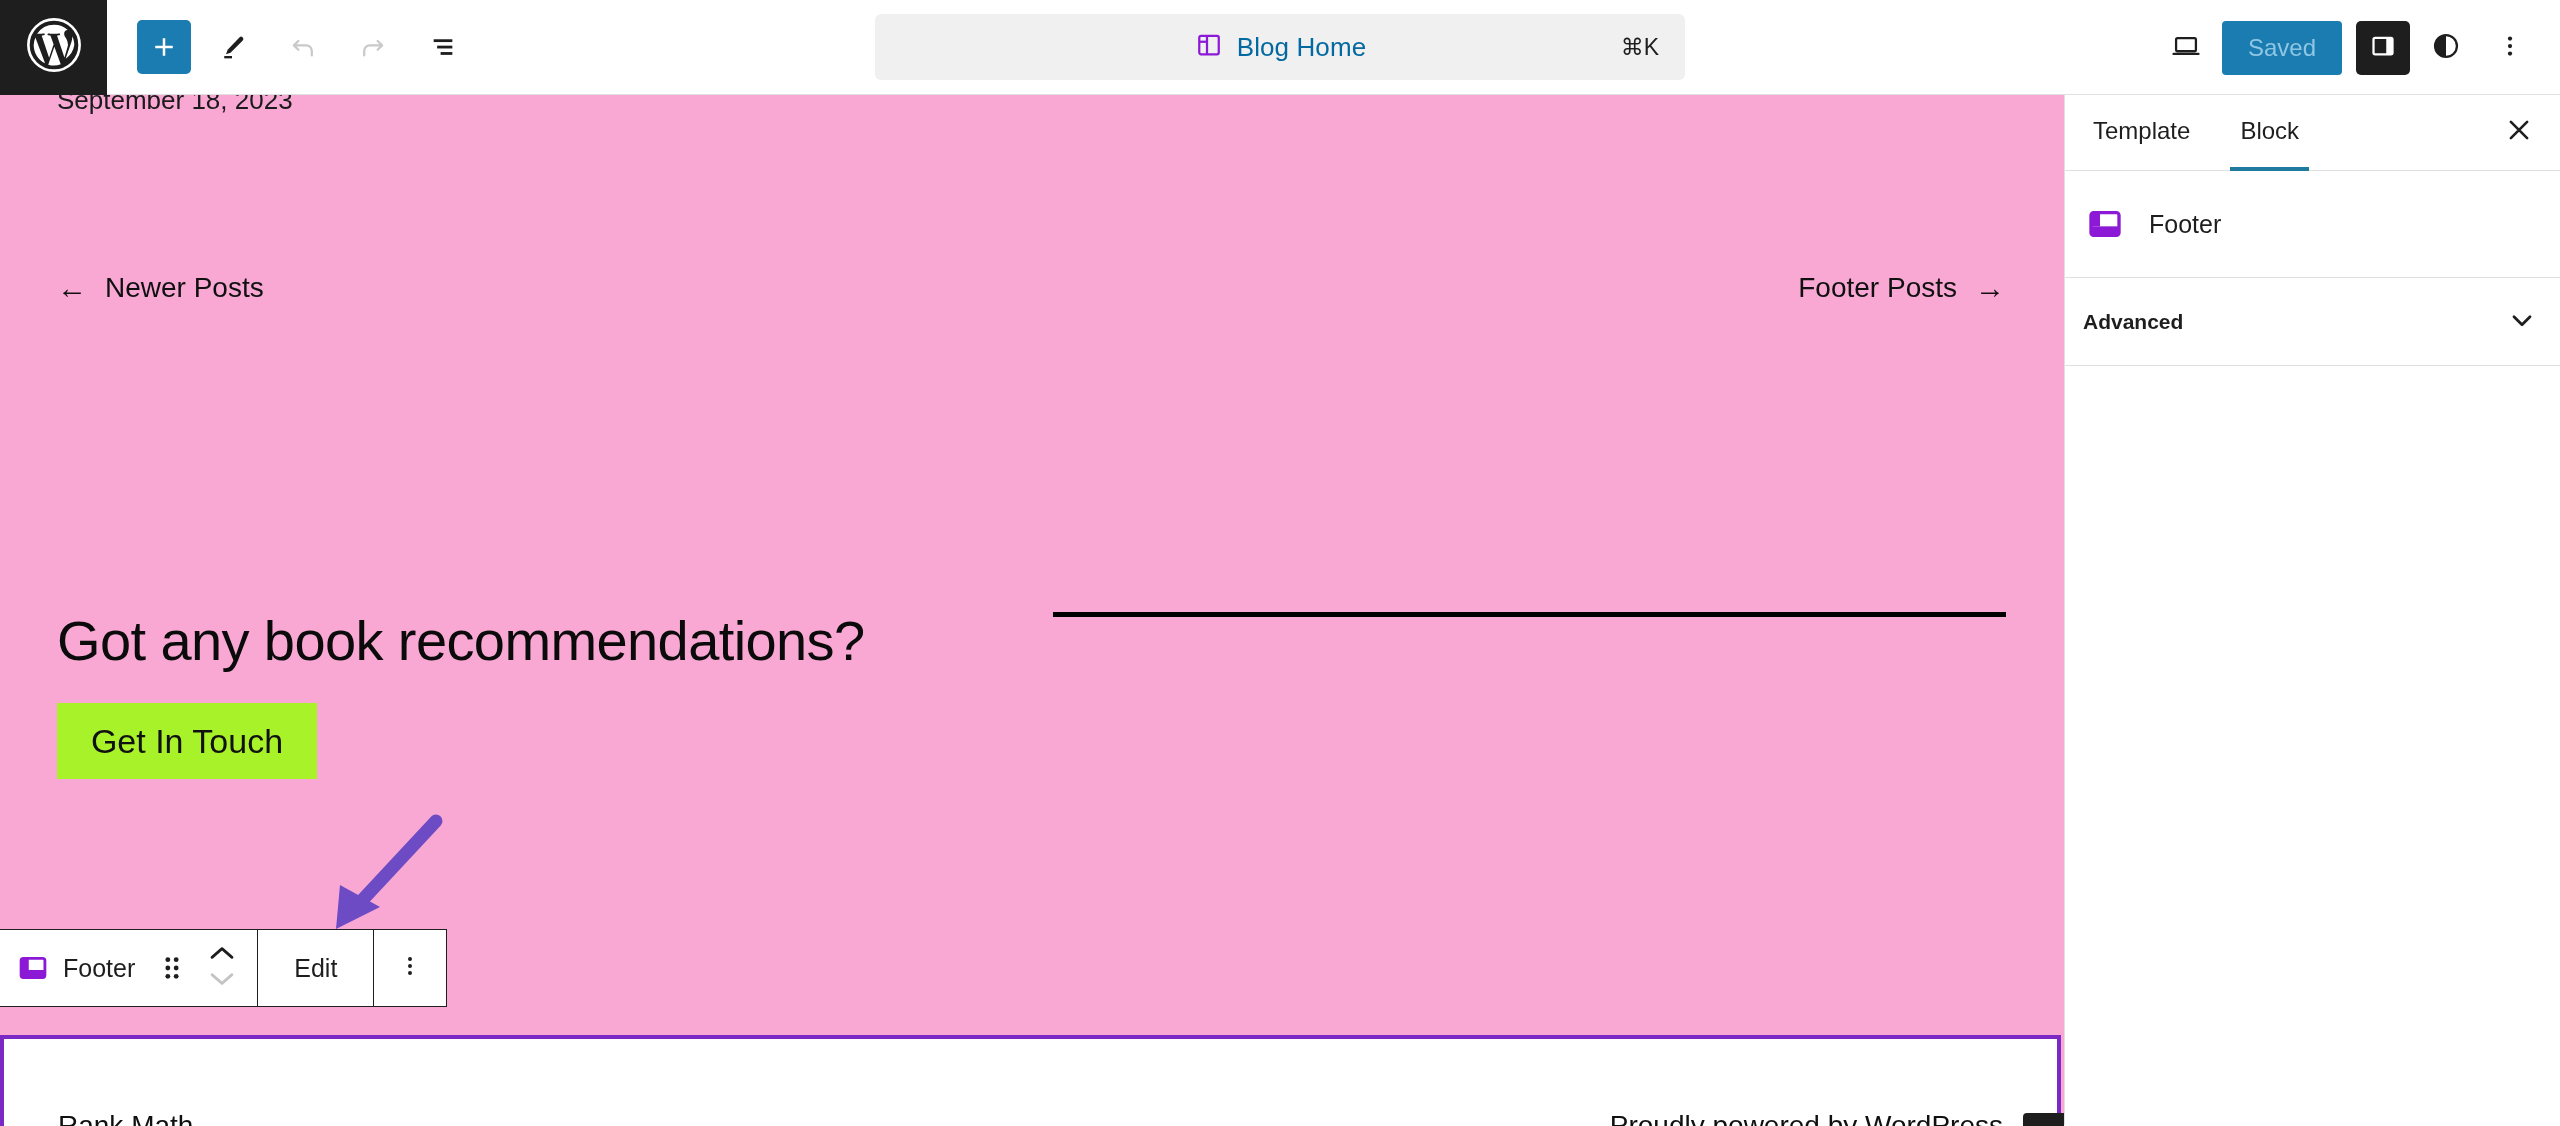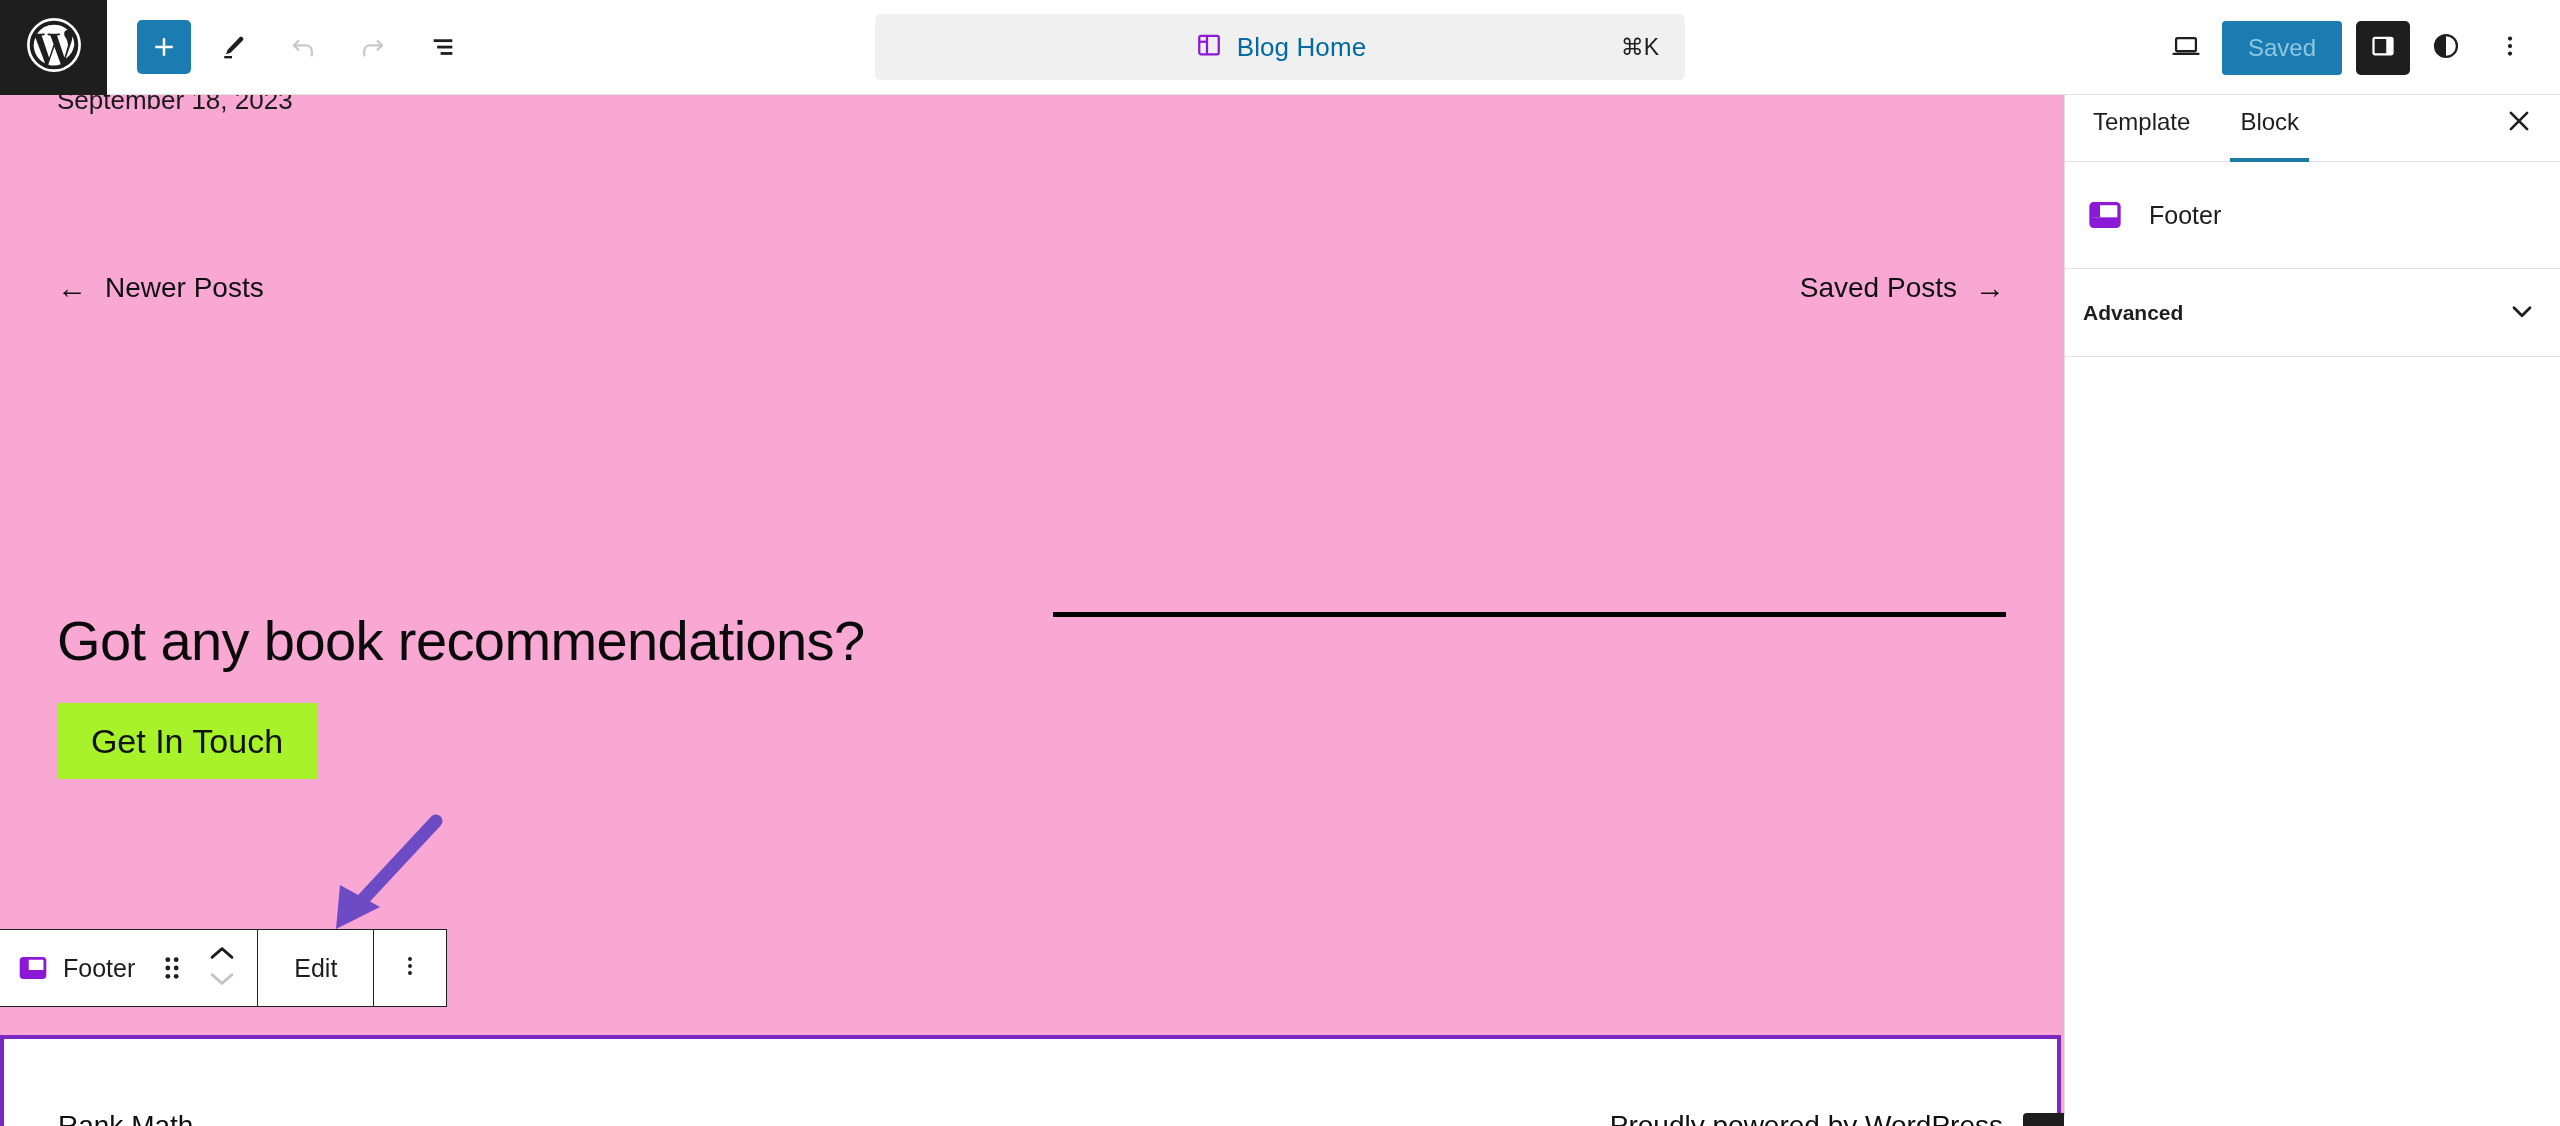--- a/index.html
+++ b/index.html
@@ -214,21 +214,21 @@
   .footer-appender {
     position: absolute; top: 1018px; left: 2023px;
     width: 52px; height: 52px;
     background: #1e1e1e; border-radius: 4px;
     display: flex; align-items: center; justify-content: center;
     cursor: pointer; z-index: 30;
   }
 
   
   #sidebar {
-    position: absolute; top: 85px; right: 0;
+    position: absolute; top: 94px; right: 0;
     width: 496px; height: 1031px;
     background: #ffffff;
     border-left: 1px solid #e0e0e0;
     margin-left: 16px;
   }
   .sb-tabbar {
     height: 77px;
     display: flex; align-items: stretch;
     border-bottom: 1px solid #e0e0e0;
     position: relative;
@@ -386,21 +386,21 @@
   <div class="canvas-inner">
 
     <div class="post-date">September 18, 2023</div>
 
     <div class="posts-nav">
       <div class="nav-link nav-newer">
         <span class="nav-arrow">←</span>
         <span>Newer Posts</span>
       </div>
       <div class="nav-link nav-older">
-        <span>Saved Posts</span>
+        <span>Footer Posts</span>
         <span class="nav-arrow">→</span>
       </div>
     </div>
 
     <div class="separator-rule"></div>
 
     <div class="hero-heading">Got any book recommendations?</div>
 
     <div class="cta-button">Get In Touch</div>
 

